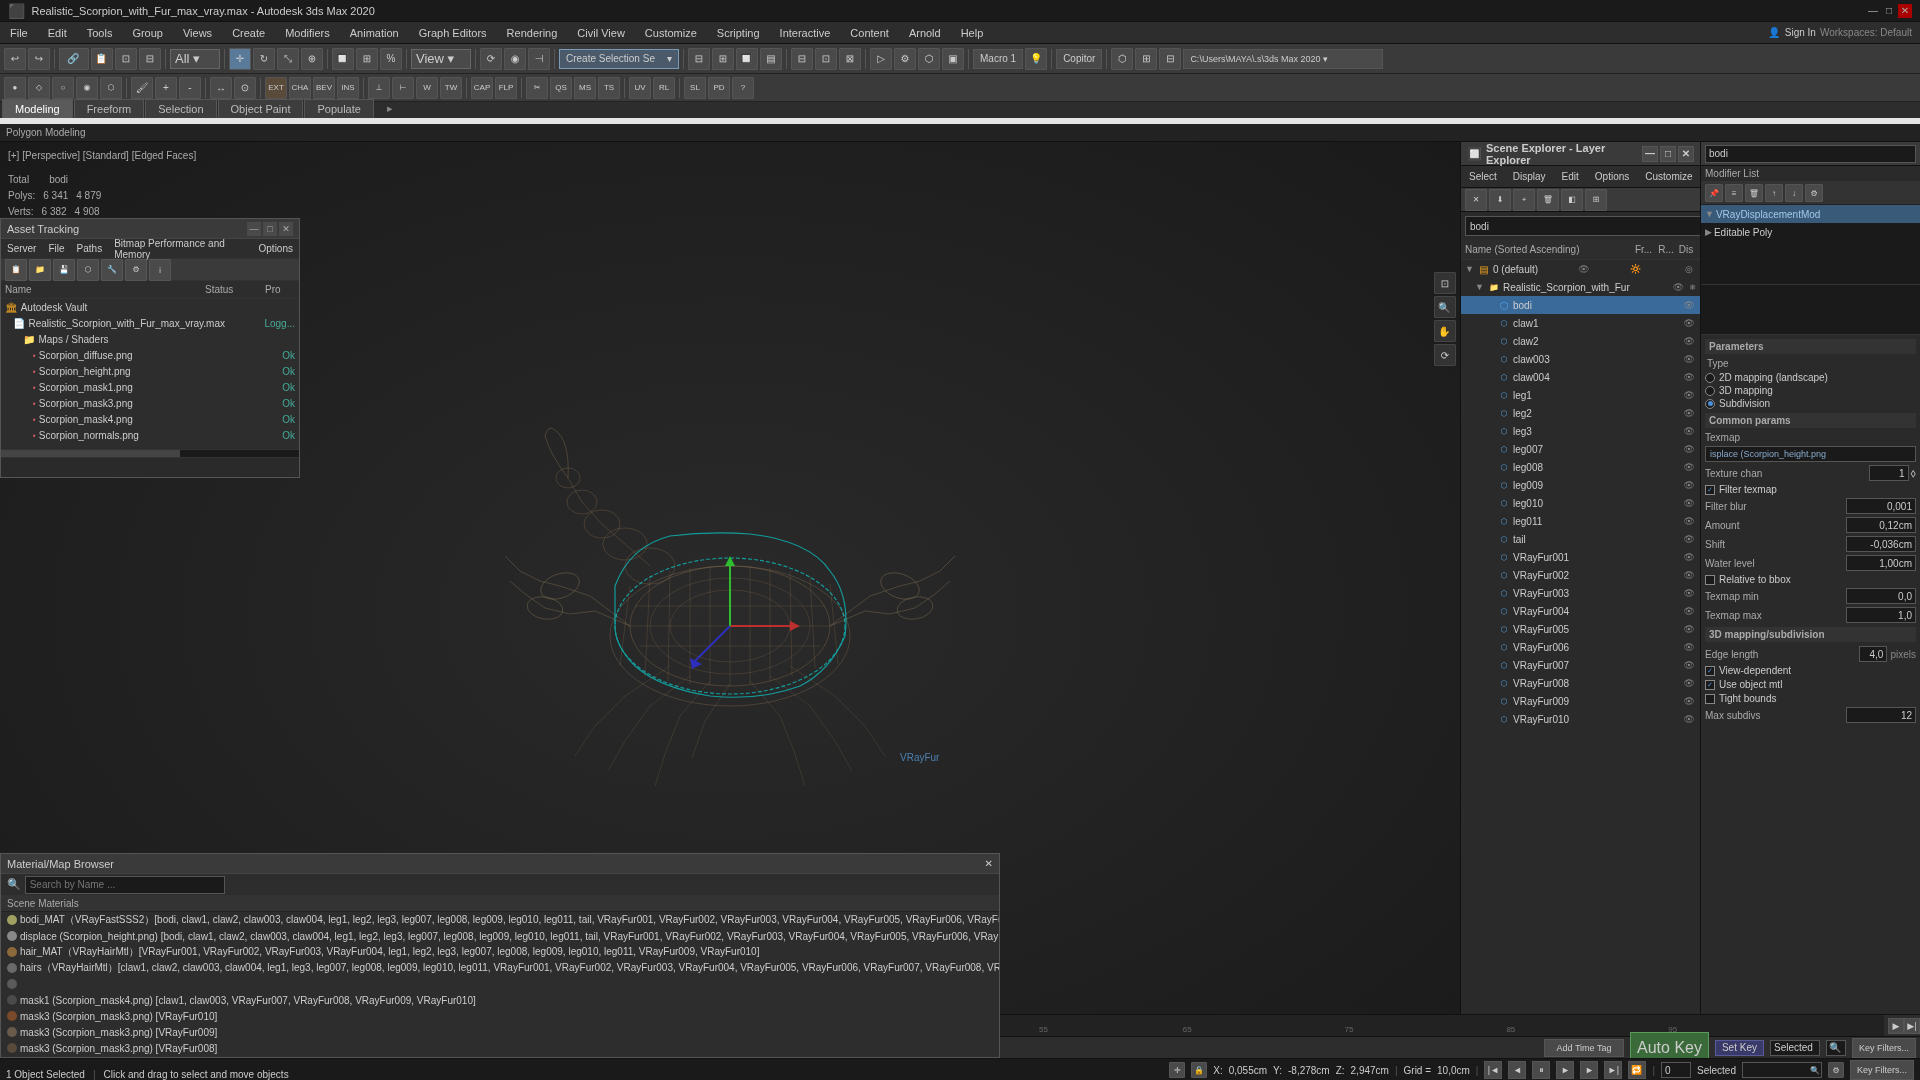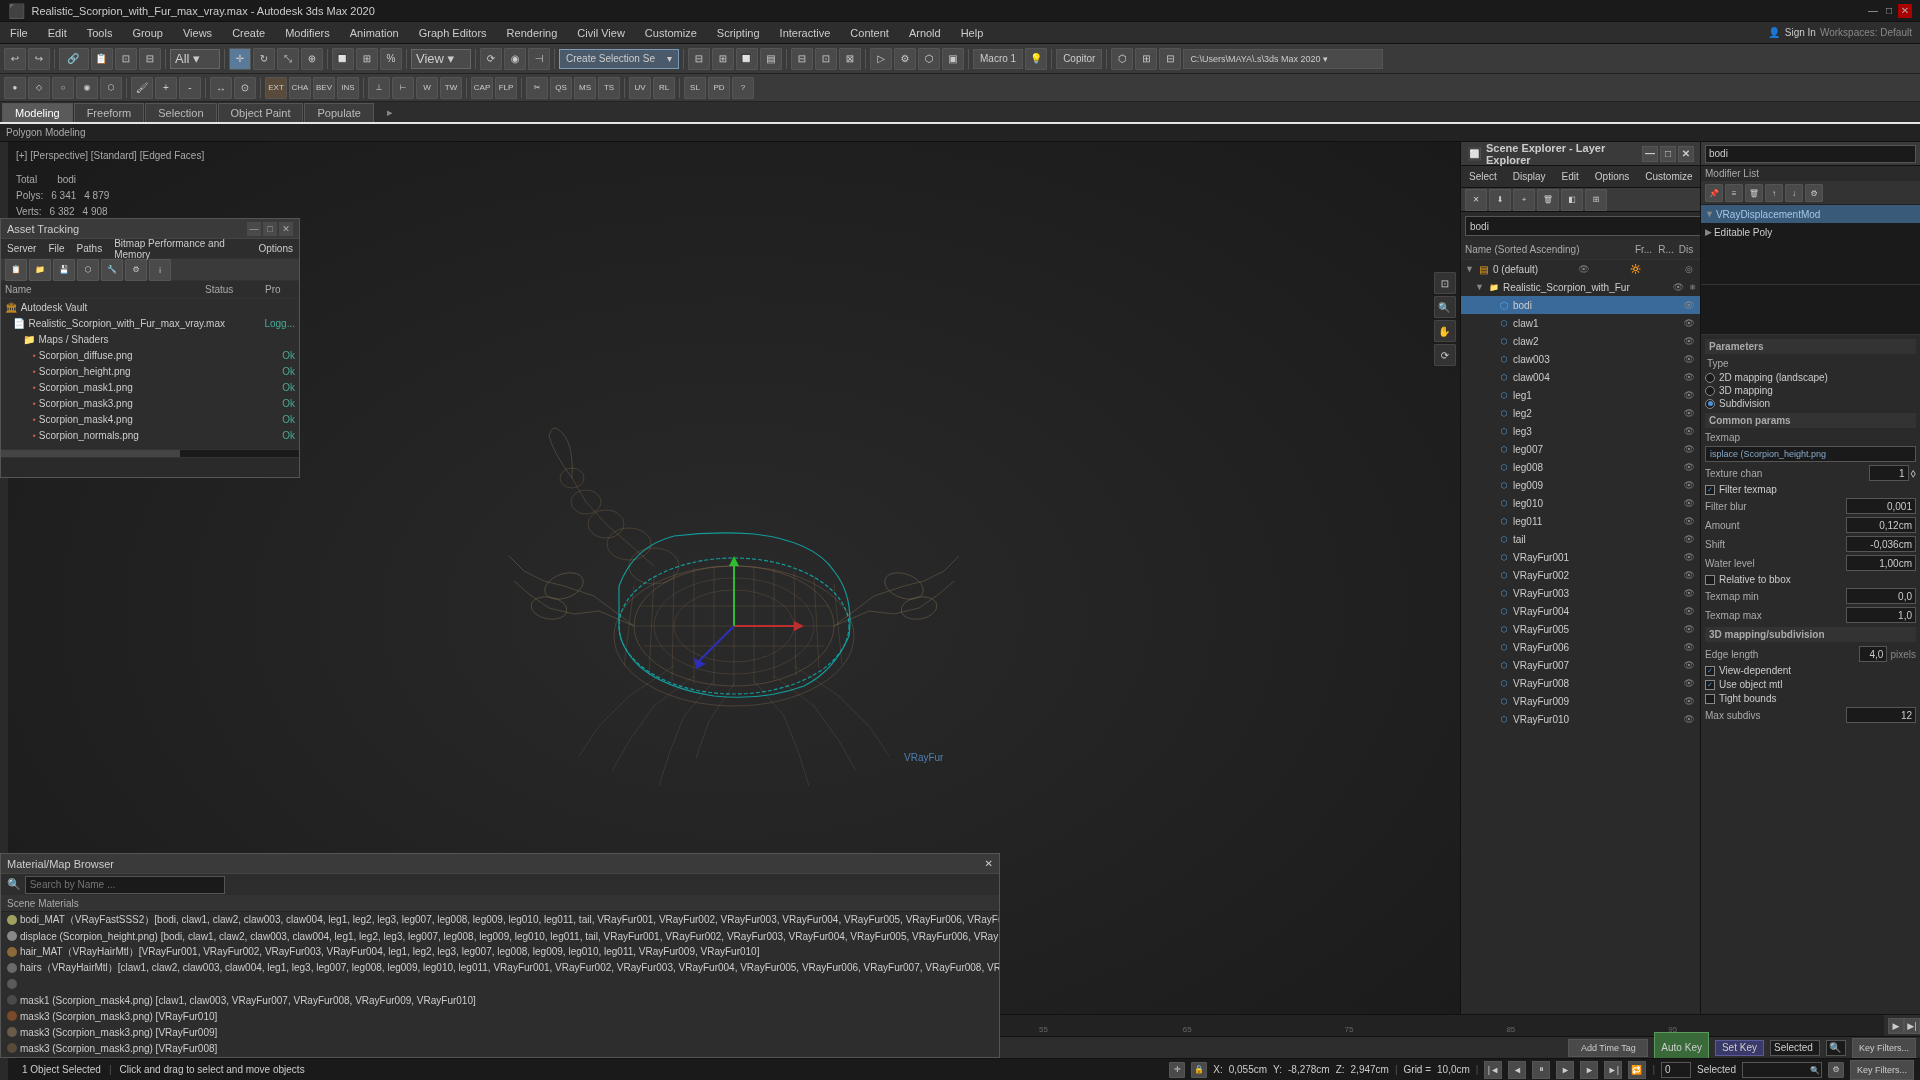--- a/index.html
+++ b/index.html
@@ -17,29 +17,29 @@
     .menu-item { padding: 2px 10px; cursor: pointer; font-size: 11px; color: #ccc; height: 100%; display: flex; align-items: center; }
 
     
     .toolbar-row { height: 28px; background: #3a3a3a; display: flex; align-items: center; padding: 2px 4px; gap: 2px; border-bottom: 1px solid #222; flex-shrink: 0; }
     .tb-btn { width: 22px; height: 22px; background: #4a4a4a; border: 1px solid #555; display: flex; align-items: center; justify-content: center; cursor: pointer; font-size: 10px; color: #ccc; border-radius: 1px; flex-shrink: 0; }
     .tb-separator { width: 1px; height: 20px; background: #555; margin: 0 2px; flex-shrink: 0; }
     .tb-dropdown { height: 20px; background: #4a4a4a; border: 1px solid #666; color: #ccc; font-size: 13px; padding: 0 4px; cursor: pointer; display: flex; align-items: center; gap: 2px; flex-shrink: 0; }
     .tb-label-btn { height: 20px; background: #4a4a4a; border: 1px solid #555; color: #ccc; font-size: 10px; padding: 0 6px; cursor: pointer; display: flex; align-items: center; white-space: nowrap; flex-shrink: 0; }
 
     
-    #tabrow { height: 22px; background: #2d2d2d; display: flex; align-items: flex-end; border-bottom: 2px solid #e5e5e5; padding-left: 2px; gap: 1px; }
+    #tabrow { height: 22px; background: #2d2d2d; display: flex; align-items: flex-end; border-bottom: 6px solid #e5e5e5; padding-left: 2px; gap: 1px; }
     .tab { padding: 3px 12px; background: #3d3d3d; border: 1px solid #555; border-bottom: none; cursor: pointer; font-size: 11px; color: #bbb; }
     .tab.active { background: #5a5a5a; color: white; }
 
     
     #modebar { height: 18px; background: #222; display: flex; align-items: center; padding: 0 6px; border-bottom: 1px solid #111; font-size: 10px; color: #aaa; }
 
     
-    #main { display: flex; height: calc(1080px - 22px - 22px - 28px - 28px - 22px - 18px - 22px - 22px); margin-left: 8px; }
+    #main { display: flex; height: calc(1080px - 22px - 22px - 28px - 28px - 22px - 18px - 22px - 22px); }
 
     
     #viewport { flex: 1; background: #1e1e1e; position: relative; overflow: hidden; min-width: 0; }
     #viewport-label { position: absolute; top: 8px; left: 8px; color: #aaa; font-size: 10px; z-index: 5; }
     #viewport-stats { position: absolute; top: 30px; left: 8px; color: #aaa; font-size: 10px; z-index: 5; line-height: 16px; }
     #viewport-fps { position: absolute; top: 78px; left: 8px; color: #aaa; font-size: 10px; z-index: 5; }
     #viewport-canvas { width: 100%; height: 100%; background: radial-gradient(ellipse at center, #2a2a2a 0%, #1a1a1a 100%); position: relative; }
     #scorpion-svg { position: absolute; top: 50%; left: 50%; transform: translate(-50%, -50%); opacity: 0.9; }
 
     
@@ -922,33 +922,33 @@
     <div class="play-btn">|◄</div>
     <div class="play-btn">◄</div>
     <div class="play-btn" style="width:22px; font-size:11px;">▶</div>
     <div class="play-btn">►</div>
     <div class="play-btn">►|</div>
   </div>
   <div style="font-size:10px; color:#888;">0/100</div>
   <div style="flex:1;"></div>
   <div id="playbar-right">
     <div class="play-btn" style="width:80px; font-size:9px;">Add Time Tag</div>
-    <div style="background:#3a6a3a; border:1px solid #5a9a5a; padding:0 6px; height:32px; display:flex; align-items:center; cursor:pointer; font-size:10px;">
+    <div style="background:#3a6a3a; border:1px solid #5a9a5a; padding:0 6px; height:32px; display:flex; align-items:center; cursor:pointer; font-size:16px;">
       <span>Auto Key</span>
     </div>
     <div style="background:#3a3a6a; border:1px solid #5a5a9a; padding:0 6px; height:16px; display:flex; align-items:center; cursor:pointer; font-size:10px;">
       <span>Set Key</span>
     </div>
     <input class="play-input" type="text" value="Selected" style="">
     <div style="background:#1a1a1a; border:1px solid #555; height:16px; width:20px; display:flex; align-items:center; justify-content:center; font-size:10px; color:#ccc; cursor:pointer;">🔍</div>
     <div class="tb-label-btn" style="font-size:9px;">Key Filters...</div>
   </div>
 </div>
 
-<div id="statusbar" style="position:absolute; bottom:0; left:16px; right:0; height:22px; background:#1a1a1a; display:flex; align-items:center; padding:0 6px; gap:8px; font-size:10px; color:#ccc; border-top:1px solid #111;">
+<div id="statusbar" style="position:absolute; bottom:0; left:0; right:0; height:22px; background:#1a1a1a; display:flex; align-items:flex-end; padding:0 6px; gap:8px; font-size:10px; color:#ccc; border-top:1px solid #111;">
   <span>1 Object Selected</span>
   <span style="color:#555;">|</span>
   <span>Click and drag to select and move objects</span>
   <div style="margin-left:auto; display:flex; align-items:center; gap:6px;">
 
     <div class="tb-btn" style="width:16px;height:16px;font-size:8px;">✛</div>
     <div class="tb-btn" style="width:16px;height:16px;font-size:8px;">🔒</div>
     <span>X:</span>
     <span>0,055cm</span>
     <span>Y:</span>

